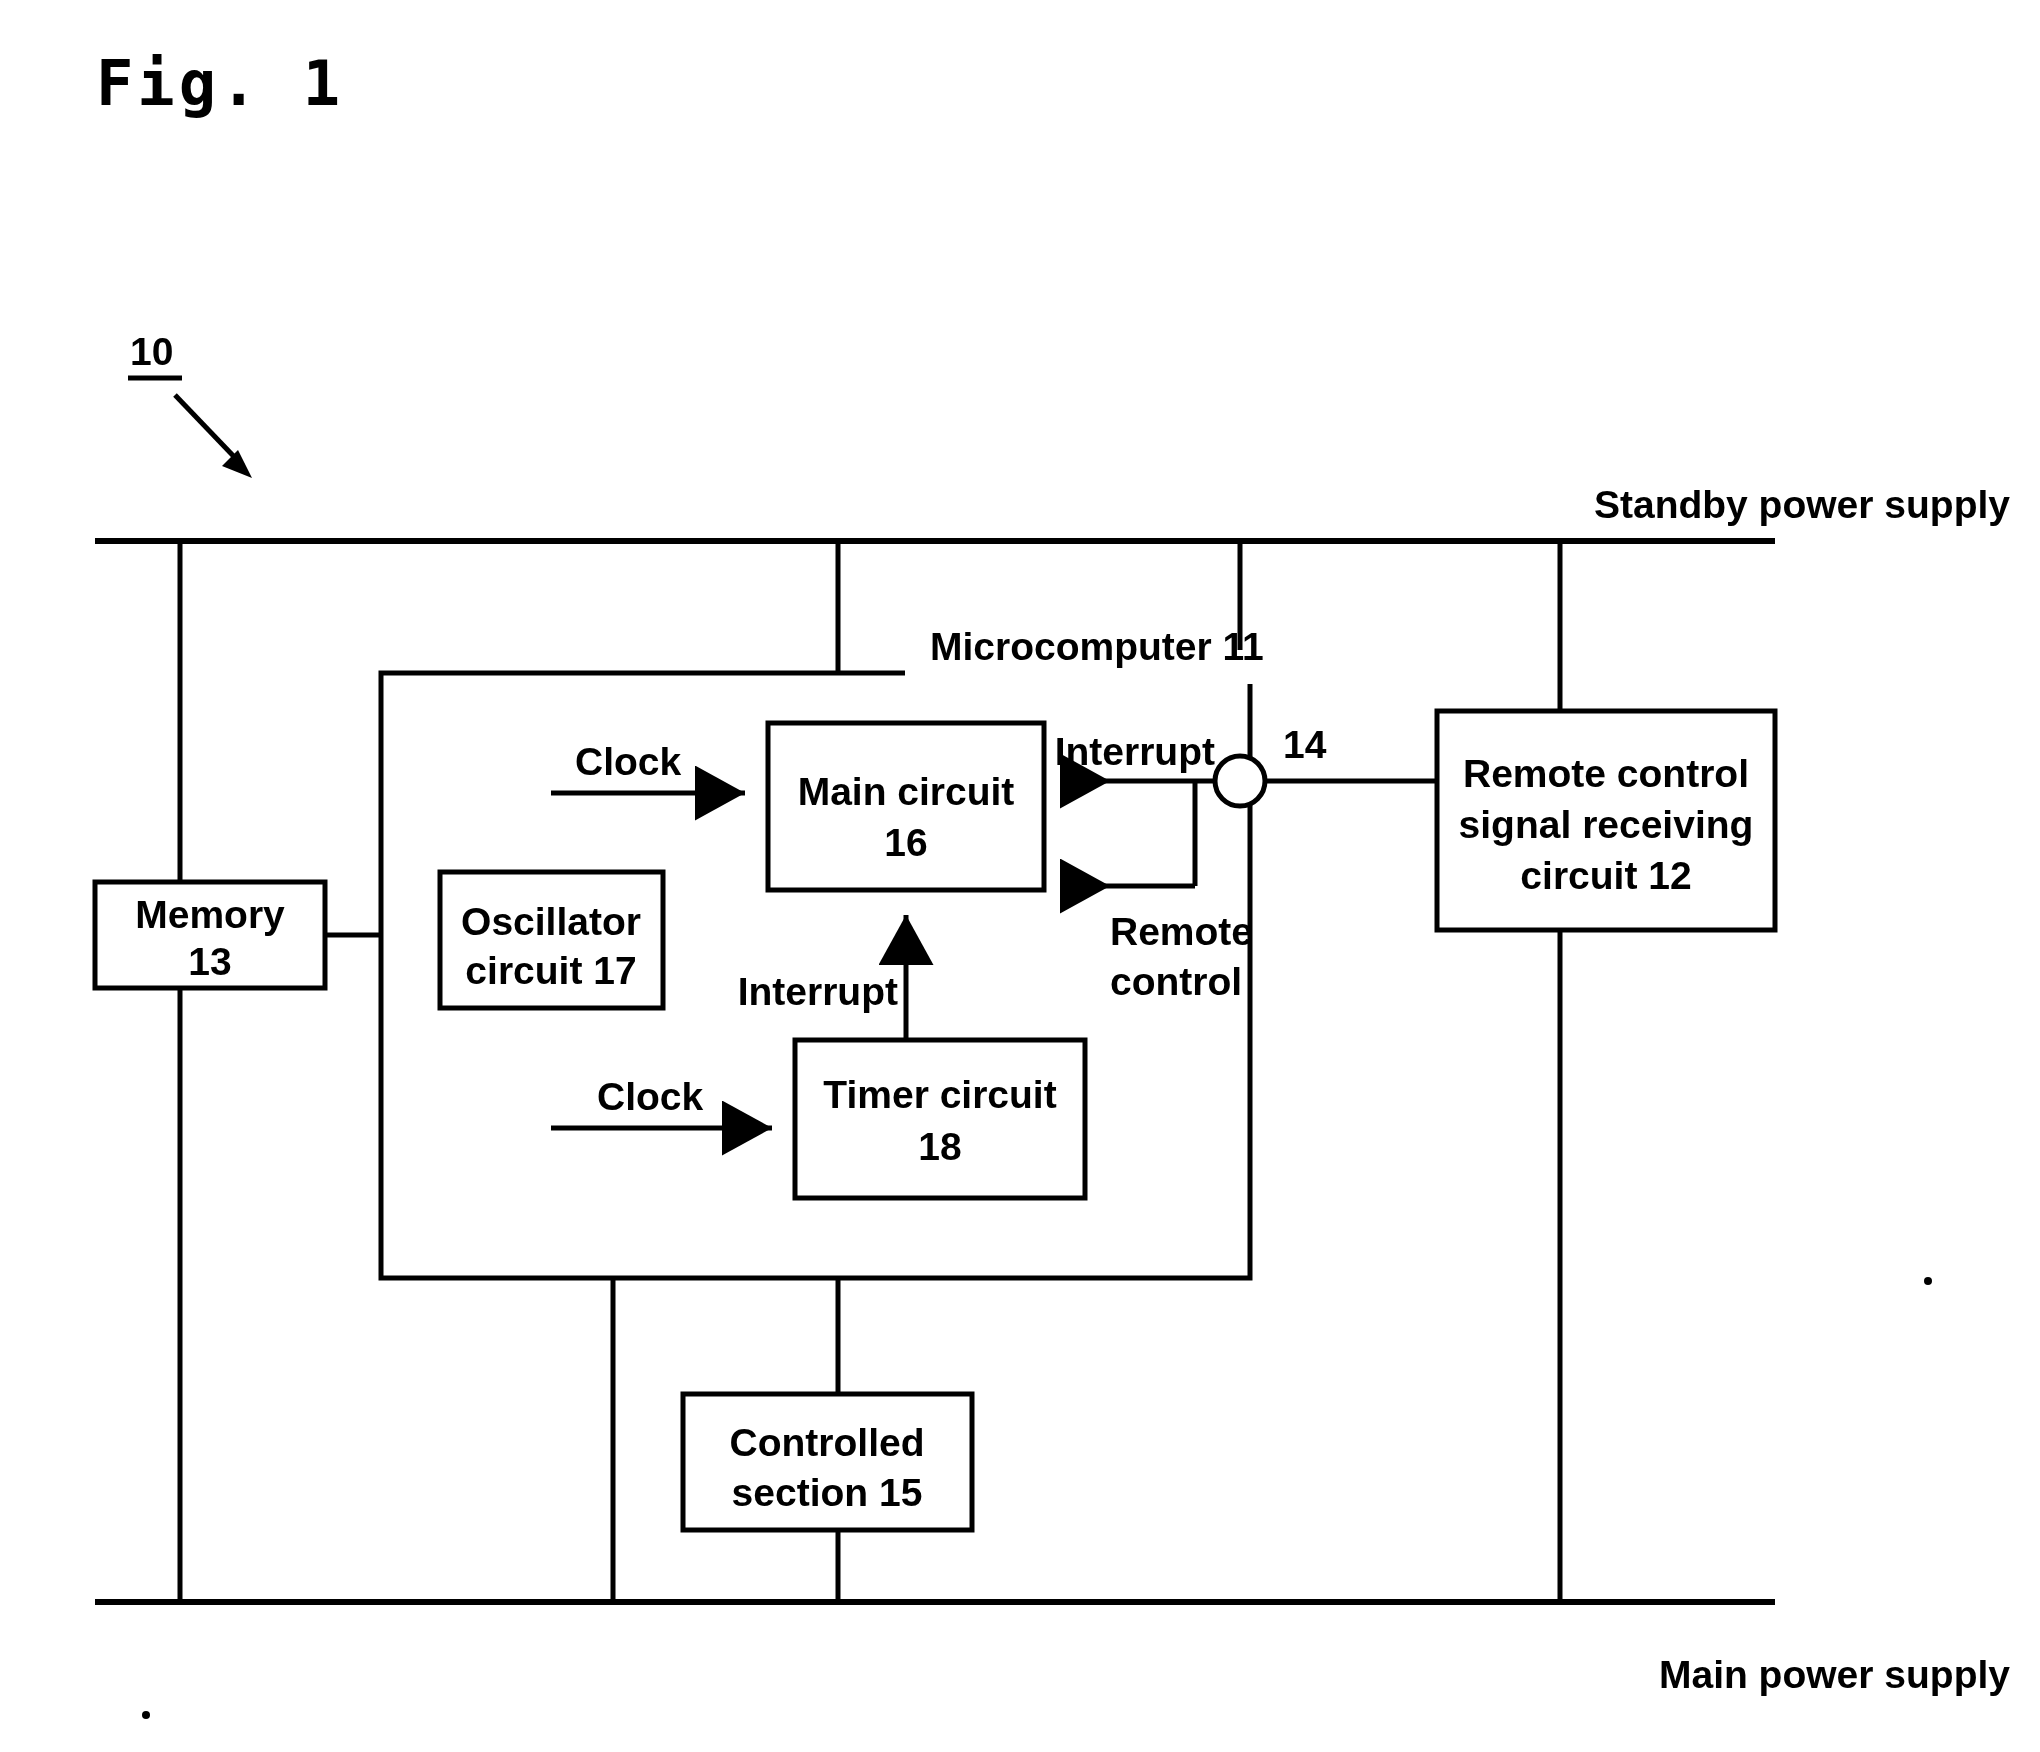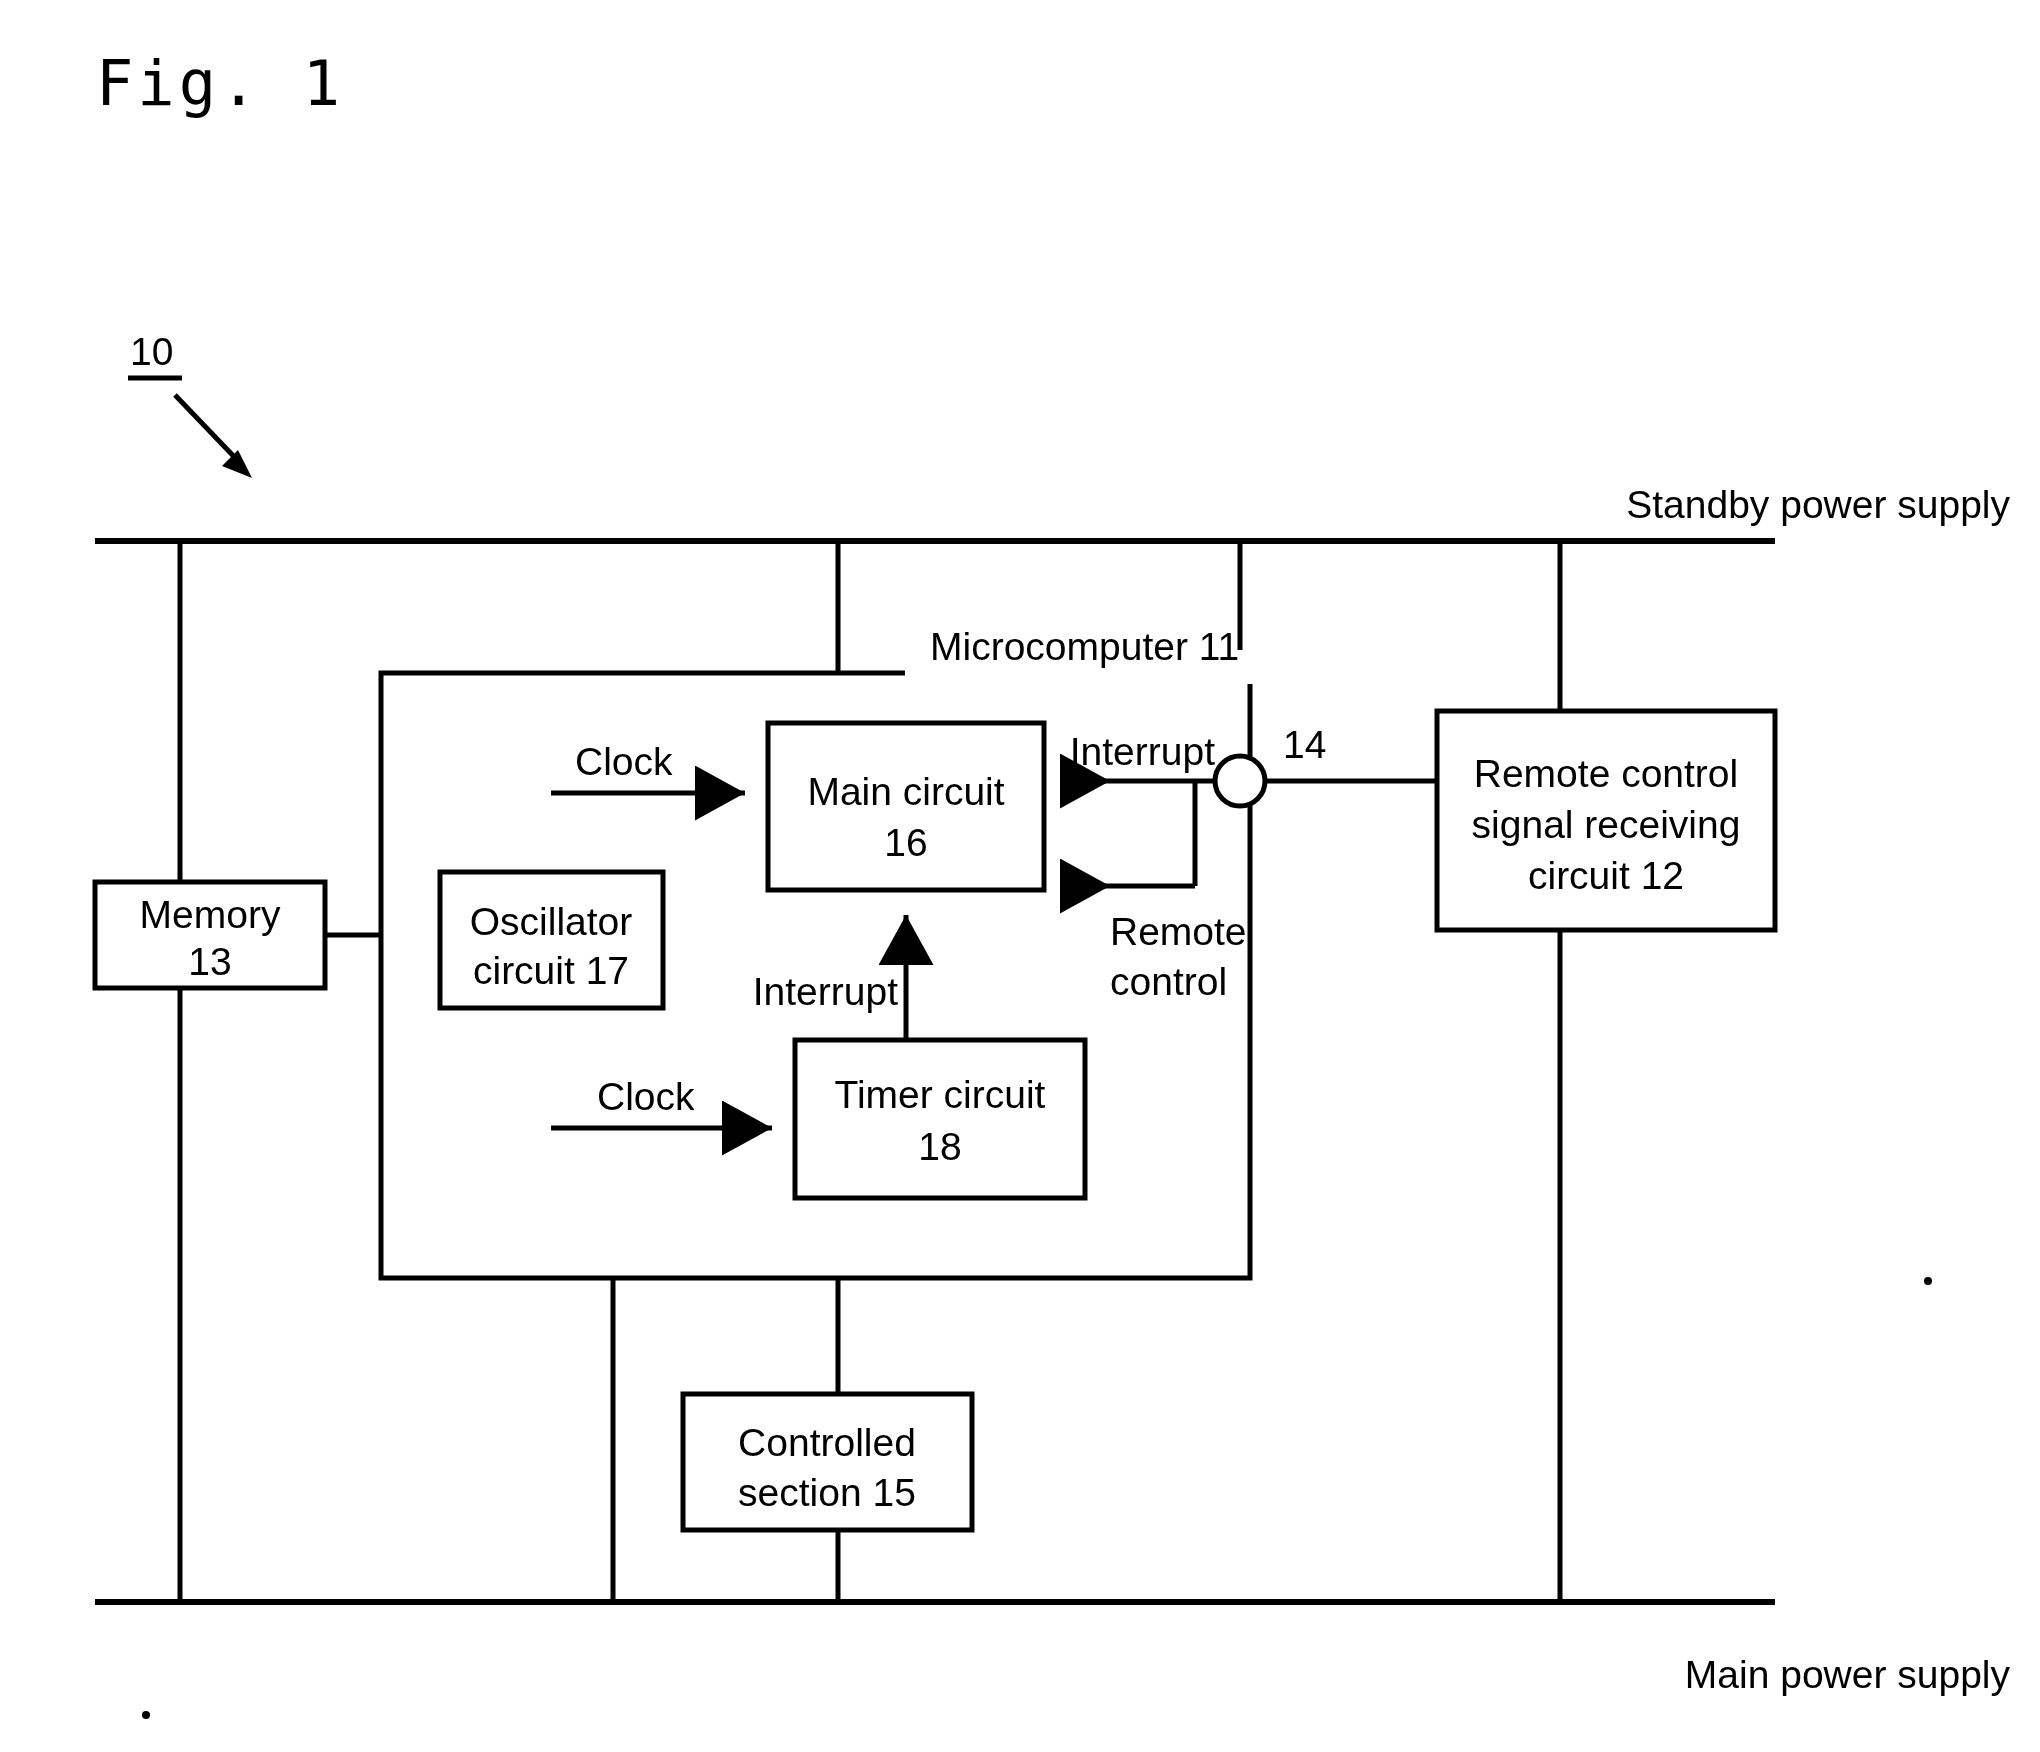--- a/index.html
+++ b/index.html
@@ -13,20 +13,21 @@
     height: 1752px;
     font-family: "Liberation Sans", sans-serif;
     color: #000000;
     overflow: hidden;
   }
   #figure-root {
     position: relative;
     width: 2040px;
     height: 1752px;
     background: #ffffff;
+    font-weight: bold;
   }
   svg#diagram {
     position: absolute;
     top: 0;
     left: 0;
     width: 2040px;
     height: 1752px;
     display: block;
   }
   .fig-title {

